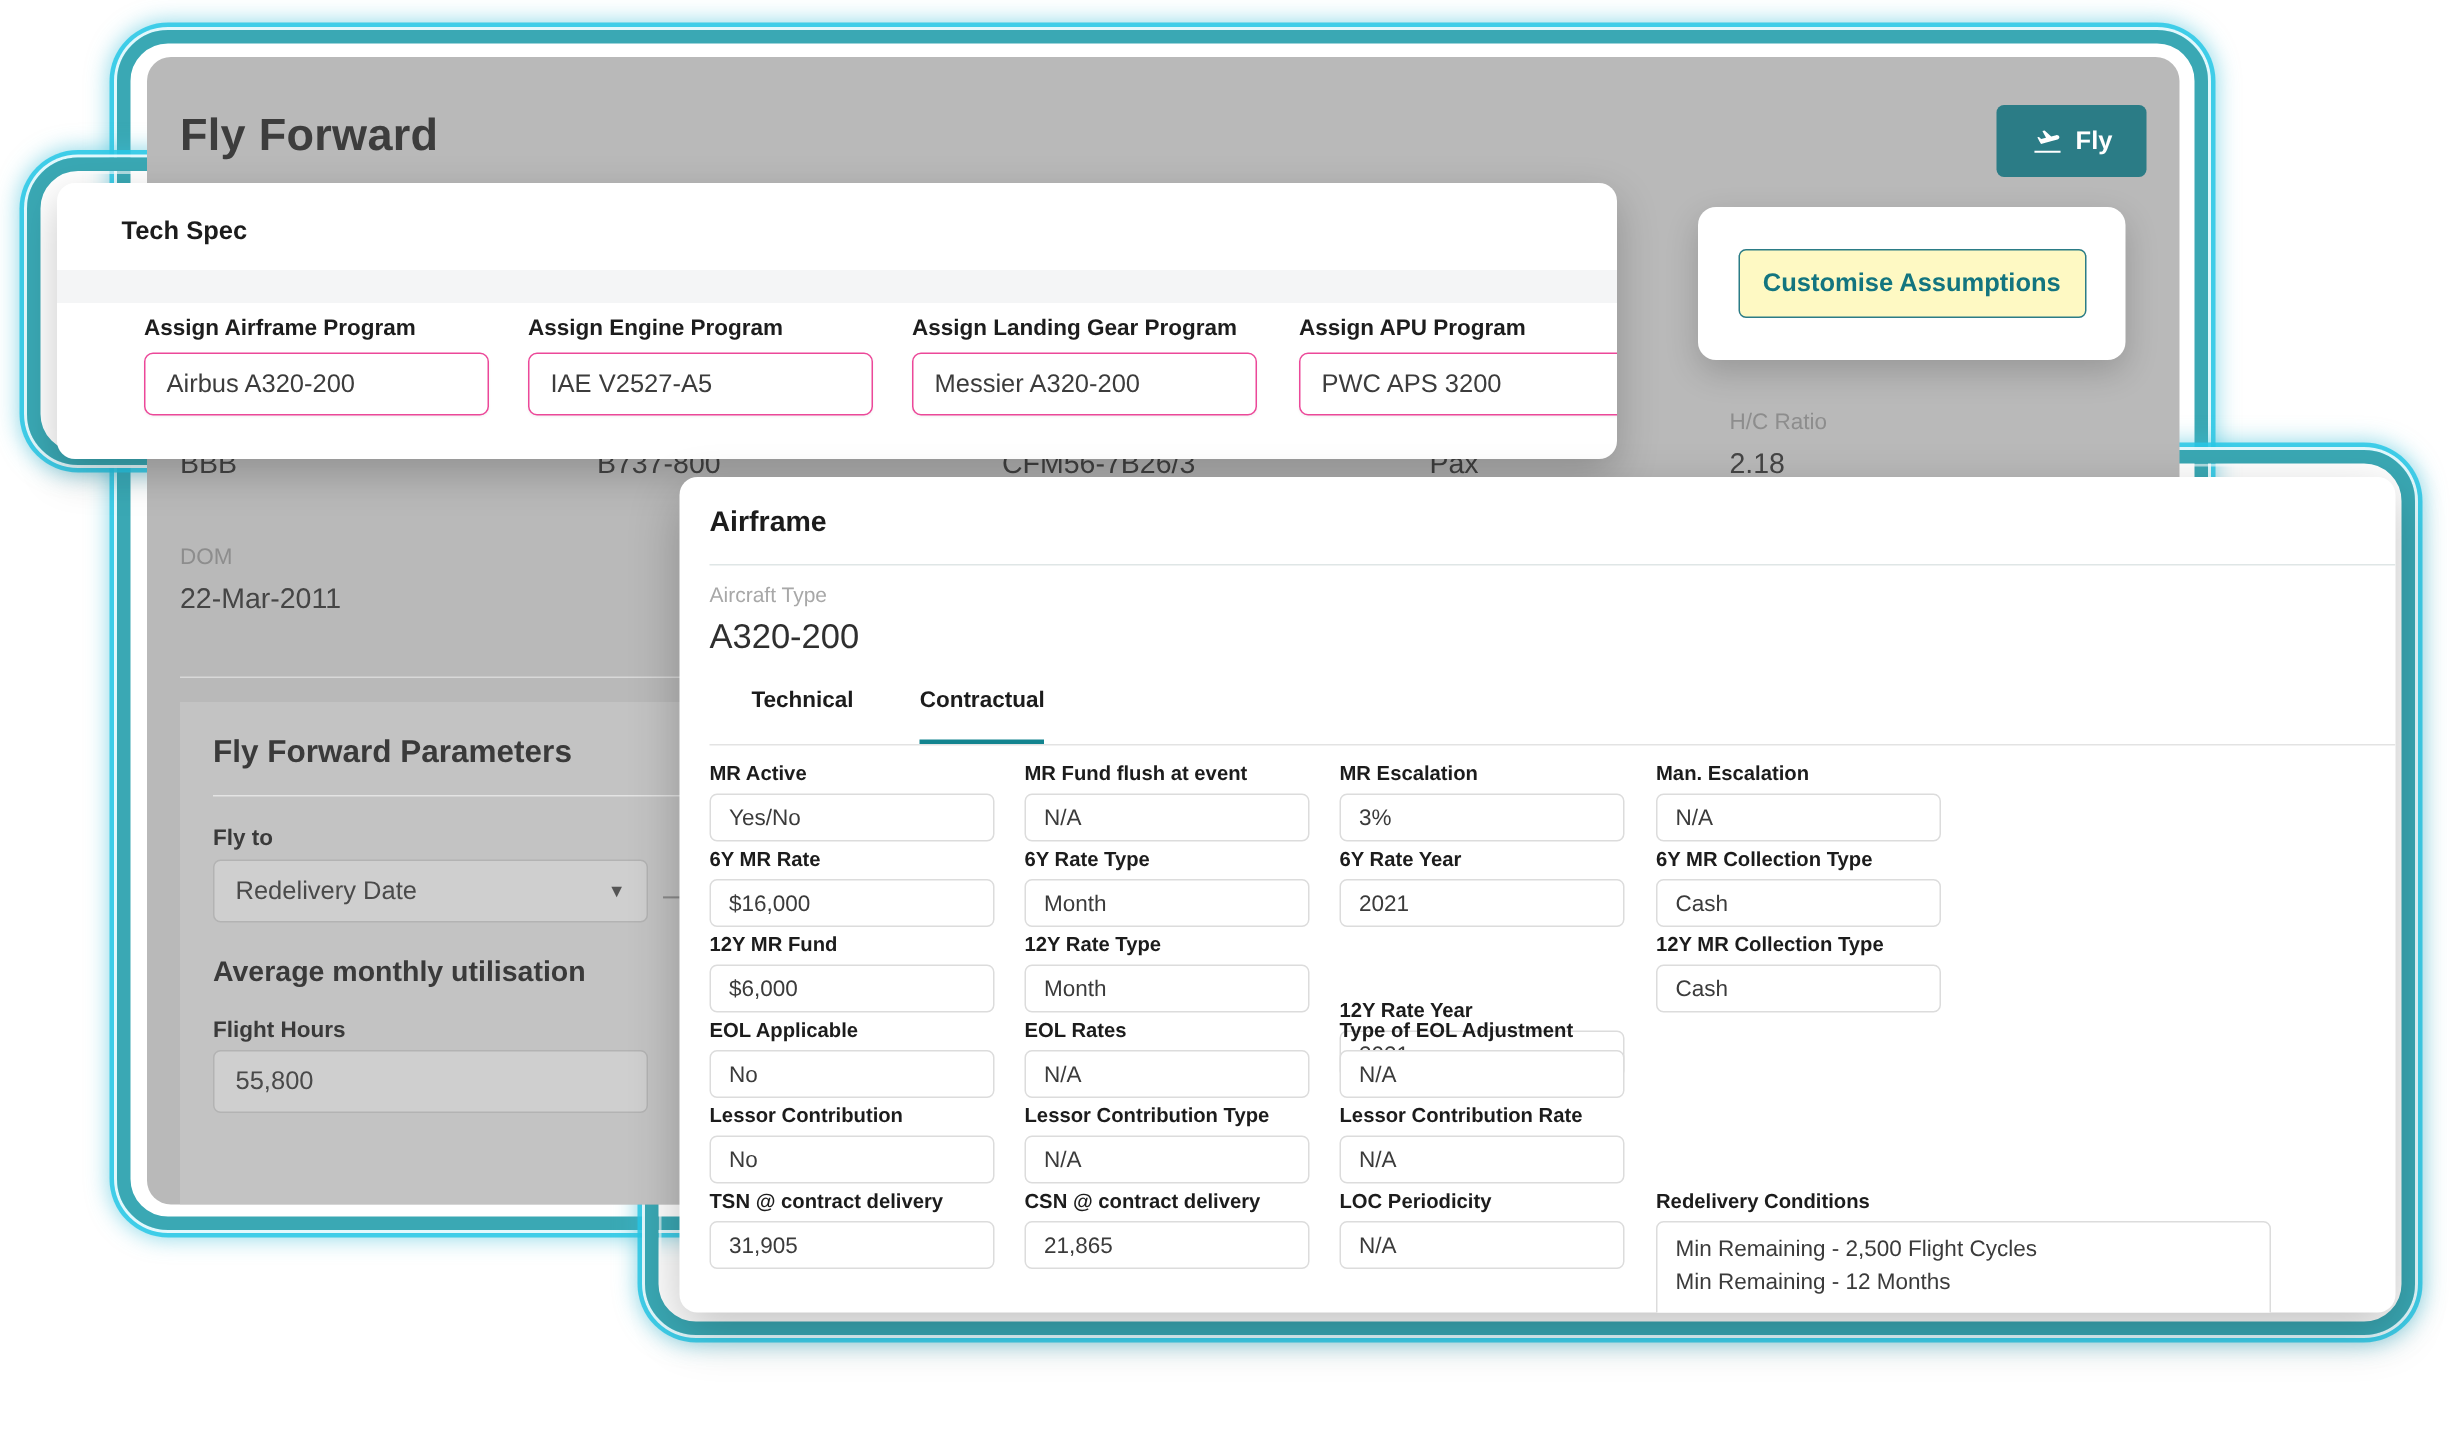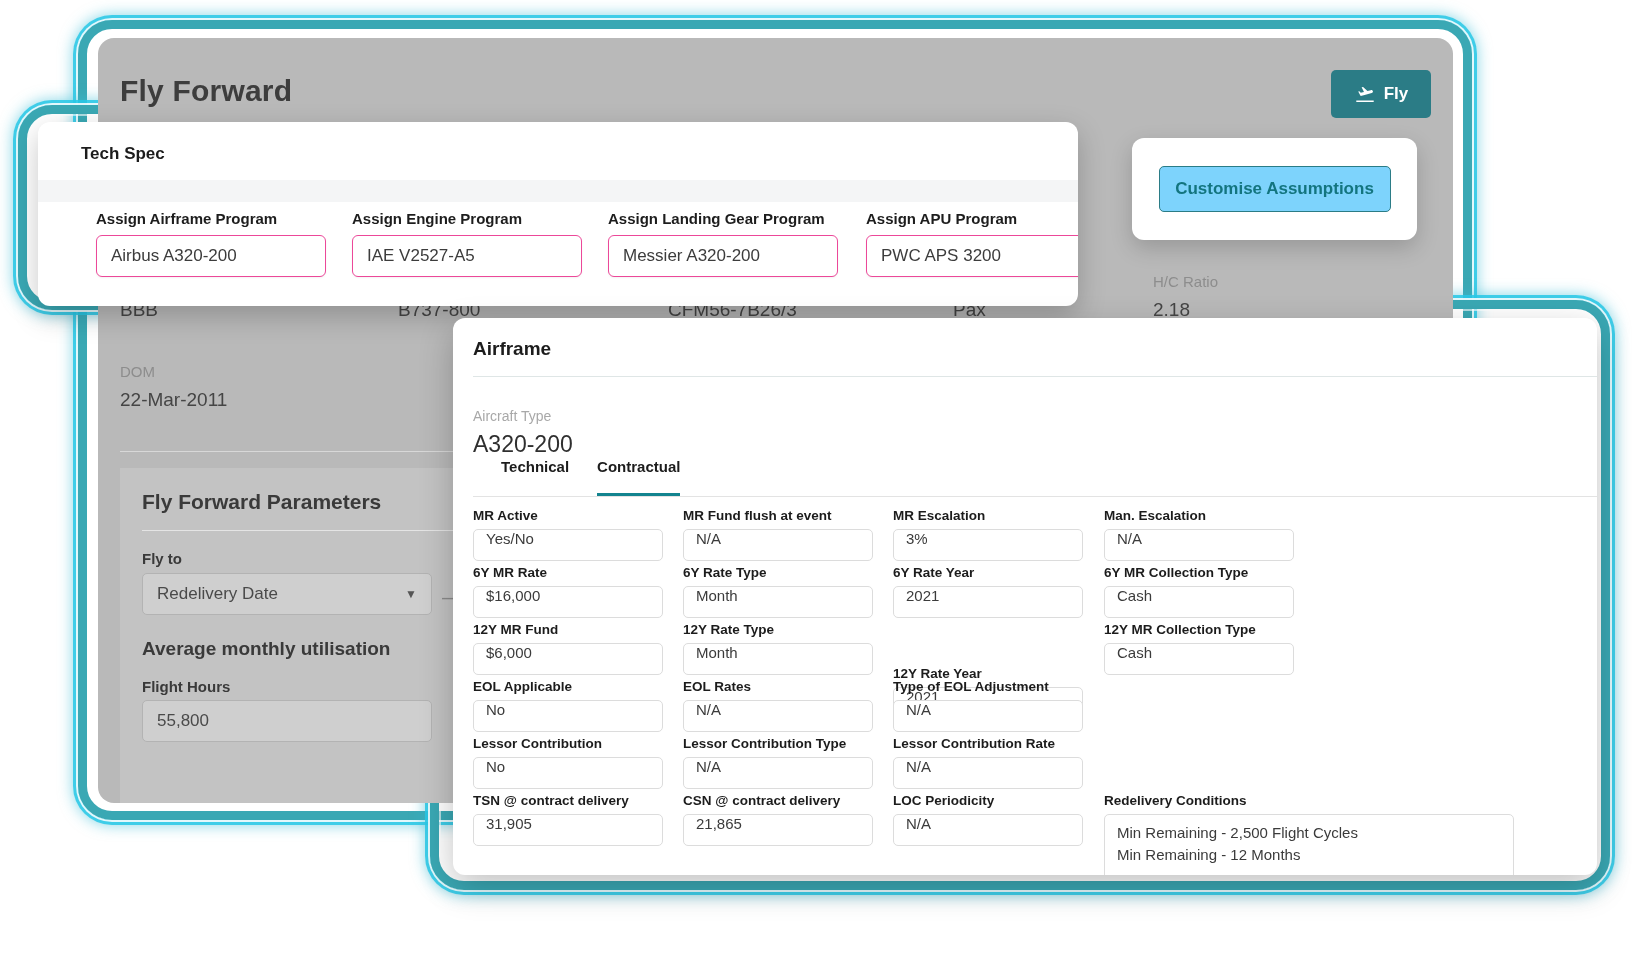--- a/index.html
+++ b/index.html
@@ -119,54 +119,54 @@
     position: absolute; left: 1132px; top: 138px;
     width: 285px; height: 102px;
     background: #fff; border-radius: 12px;
     box-shadow: 0 8px 22px rgba(0,0,0,.18);
     z-index: 5;
     display: flex; align-items: center; justify-content: center;
   }
   .ca-btn {
     width: 232px; height: 46px;
     border: 1px solid #2b7c86; border-radius: 5px;
-    background: #7dd3fc; color: #13757f;
+    background: #fef9c3; color: #13757f;
     font-size: 17px; font-weight: 700;
     font-family: "Liberation Sans", sans-serif;
     cursor: pointer;
   }
 
   
   .af-card {
     position: absolute; left: 453px; top: 318px;
     width: 1144px; height: 557px;
     background: #fff; border-radius: 12px;
     box-shadow: 0 12px 34px rgba(0,0,0,.24);
     z-index: 6;
     overflow: hidden;
   }
   .af-title { position: absolute; left: 20px; top: 20px; font-size: 19px; font-weight: 700; color: #1c1c1c; }
   .af-rule { position: absolute; left: 20px; right: 0; top: 58px; height: 1px; background: #dfe6e6; }
   .af-meta { position: absolute; left: 20px; top: 70px; display: flex; gap: 0; }
-  .af-meta .cell { width: 207px; margin-top: 20px; }
+  .af-meta .cell { width: 207px; }
   .af-meta .k { font-size: 14px; color: #a8a8a8; margin-bottom: 7px; }
   .af-meta .v { font-size: 23px; color: #2f2f2f; }
 
-  .af-tabs { position: absolute; left: 20px; top: 140px; right: 0; height: 38px; display: flex; gap: 28px; padding-left: 28px; text-align: center; }
+  .af-tabs { position: absolute; left: 20px; top: 140px; right: 0; height: 38px; display: flex; gap: 44px; padding-left: 28px; text-align: center; }
   .af-tab {
     font-size: 15px; font-weight: 700; color: #1c1c1c;
     padding-bottom: 9px; cursor: pointer; border-bottom: 3px solid transparent;
   }
   .af-tab.active { border-bottom-color: #13848f; }
   .af-tabrule { position: absolute; left: 20px; right: 0; top: 178px; height: 1px; background: #e3e3e3; }
   .af-f { position: absolute; }
   .af-f .lbl { font-size: 13.5px; font-weight: 700; color: #1c1c1c; margin-bottom: 6px; white-space: nowrap; }
   .af-f .inp {
     height: 32px; background: #fff; border: 1px solid #dcdcdc; border-radius: 5px;
-    display: flex; padding: 0 12px;
+    display: flex; align-items: center; padding: 0 12px;
     font-size: 15px; color: #3b3b3b;
   }
   .af-f .inp.box {
     height: auto; min-height: 74px; display: block; padding: 7px 12px;
     line-height: 1.45;
   }
 </style>
 </head>
 <body>
 

